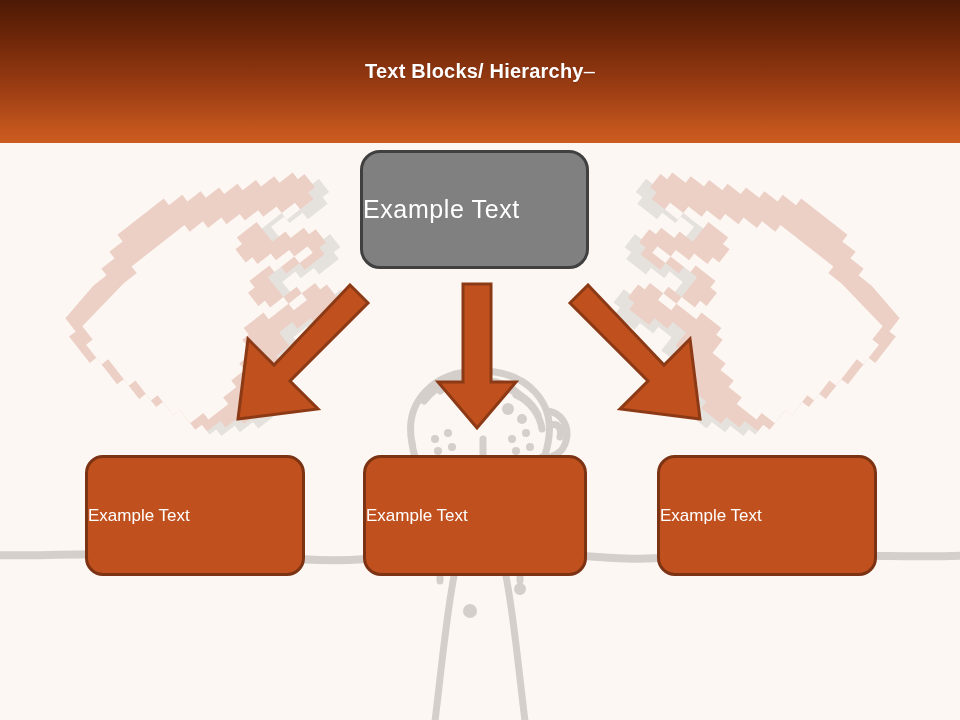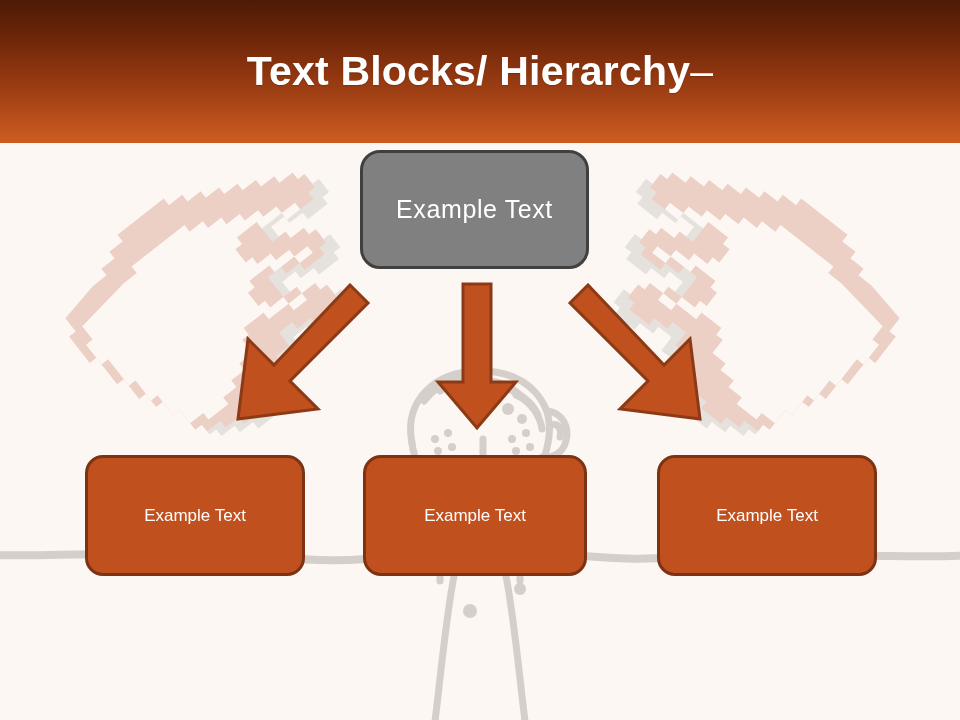--- a/index.html
+++ b/index.html
@@ -32,21 +32,21 @@
     position: absolute;
     left: 0;
     top: 0;
     width: 960px;
     height: 143px;
     display: flex;
     align-items: center;
     justify-content: center;
     white-space: nowrap;
     color: #ffffff;
-    font-size: 41px;
+    font-size: 20px;
     letter-spacing: 0.2px;
     text-shadow: 0 1px 1px rgba(0,0,0,0.18);
     text-align: right;
   }
   #slide-title .t-strong { font-weight: bold; }
   #slide-title .t-light  { font-weight: normal; }
 
   
   #bg-art {
     position: absolute;
@@ -56,21 +56,20 @@
     height: 577px;
     overflow: hidden;
     pointer-events: none;
   }
 
   
   .flow-box {
     position: absolute;
     display: flex;
     align-items: center;
-    justify-content: center;
     box-sizing: border-box;
     color: #ffffff;
     text-align: center;
     line-height: 1.15;
   }
   #box-top {
     left: 360px;
     top: 150px;
     width: 229px;
     height: 119px;

